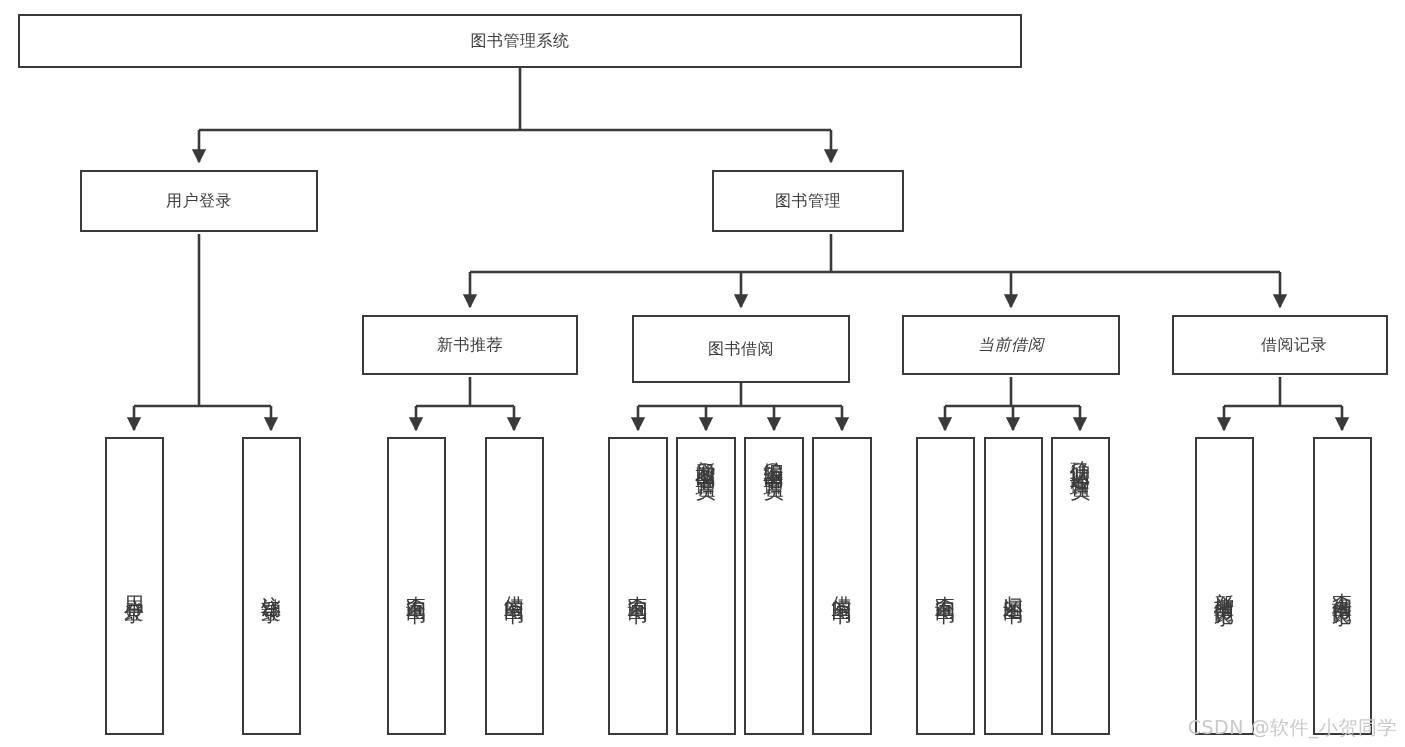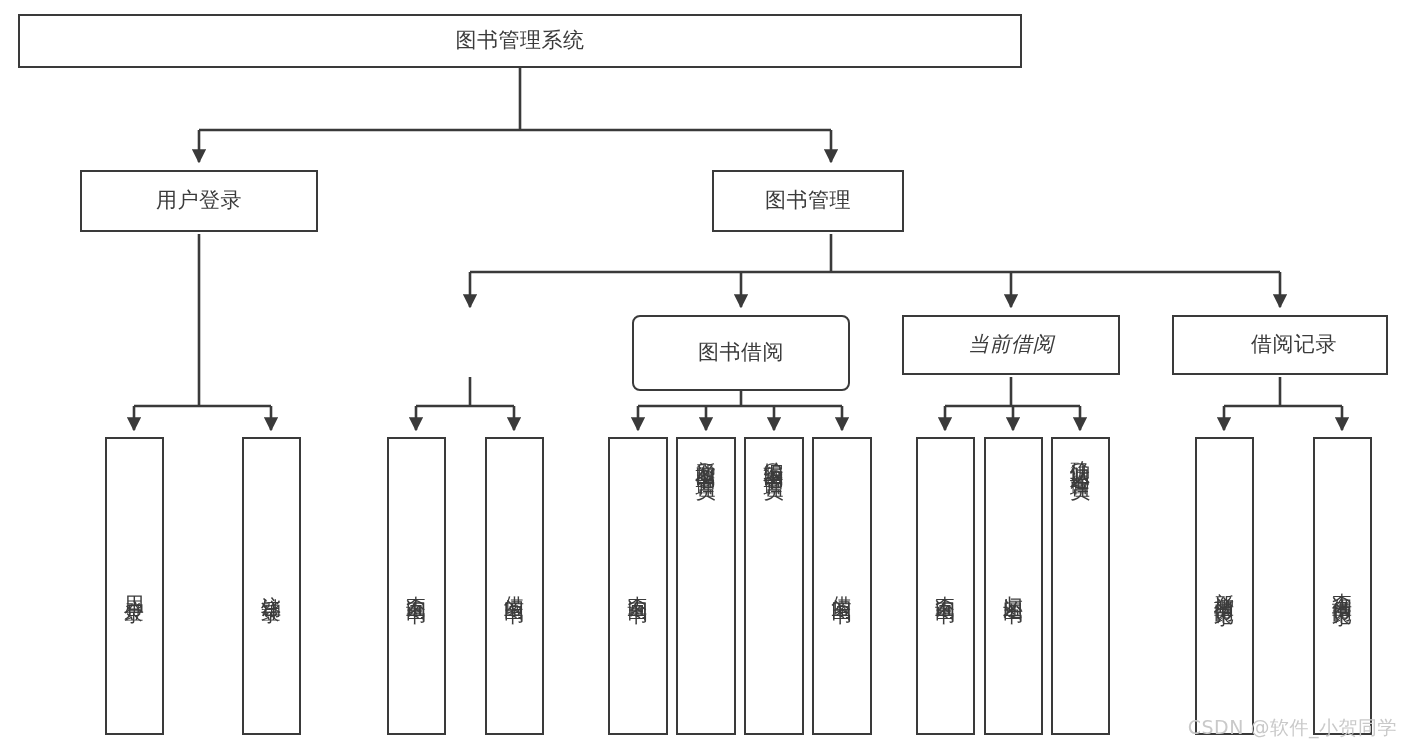--- a/index.html
+++ b/index.html
@@ -24,21 +24,21 @@
   .node-box {
     position: absolute;
     box-sizing: border-box;
     background: #ffffff;
     border: 2px solid #3a3a3a;
     display: flex;
     align-items: center;
     justify-content: center;
   }
   .node-label-h {
-    font-size: 21px;
+    font-size: 16px;
     color: #3b3b3b;
     line-height: 1.1;
     white-space: nowrap;
     letter-spacing: 0.5px;
   }
   .node-label-v {
     font-size: 20px;
     color: #3b3b3b;
     writing-mode: vertical-rl;
     text-orientation: upright;
@@ -139,22 +139,25 @@
   </div>
 
   <div class="node-box" style="left:80px; top:170px; width:238px; height:62px;">
     <span class="node-label-h">用户登录</span>
   </div>
 
   <div class="node-box" style="left:712px; top:170px; width:192px; height:62px;">
     <span class="node-label-h">图书管理</span>
   </div>
 
-
-  <div class="node-box" style="left:632px; top:315px; width:218px; height:76px;border-radius:8px;">
+  <div class="node-box" style="left:362px; top:315px; width:216px; height:60px;">
+    <span class="node-label-h">新书推荐</span>
+  </div>
+
+  <div class="node-box" style="left:632px; top:315px; width:218px; height:68px;">
     <span class="node-label-h">图书借阅</span>
   </div>
 
   <div class="node-box" style="left:902px; top:315px; width:218px; height:60px;font-style:italic;">
     <span class="node-label-h">当前借阅</span>
   </div>
 
   <div class="node-box" style="left:1172px; top:315px; width:216px; height:60px;padding-left:28px;">
     <span class="node-label-h">借阅记录</span>
   </div>

